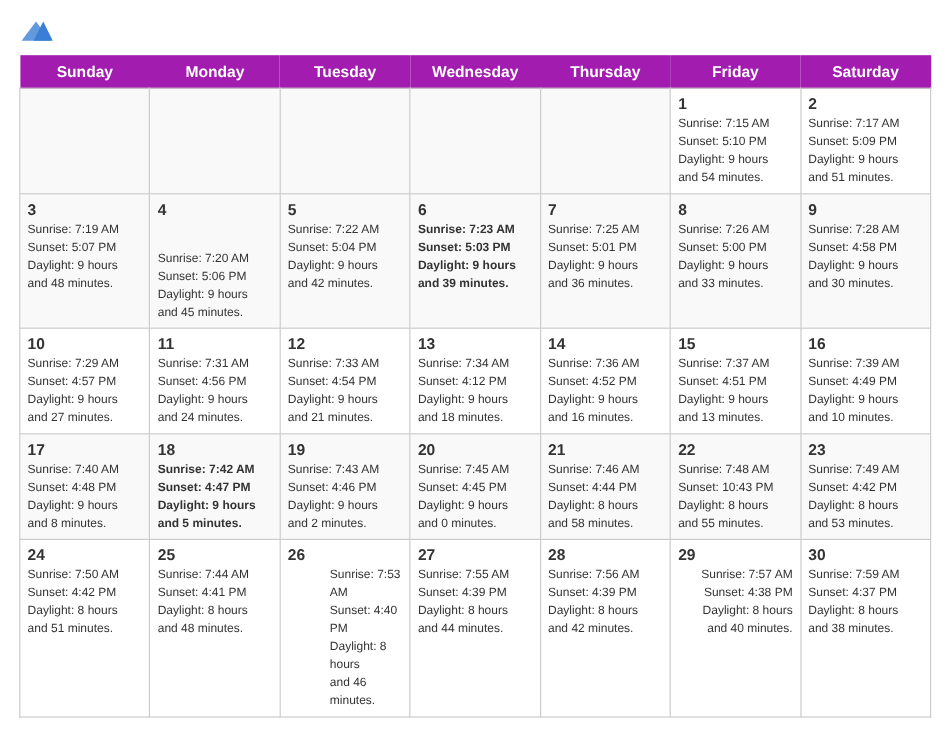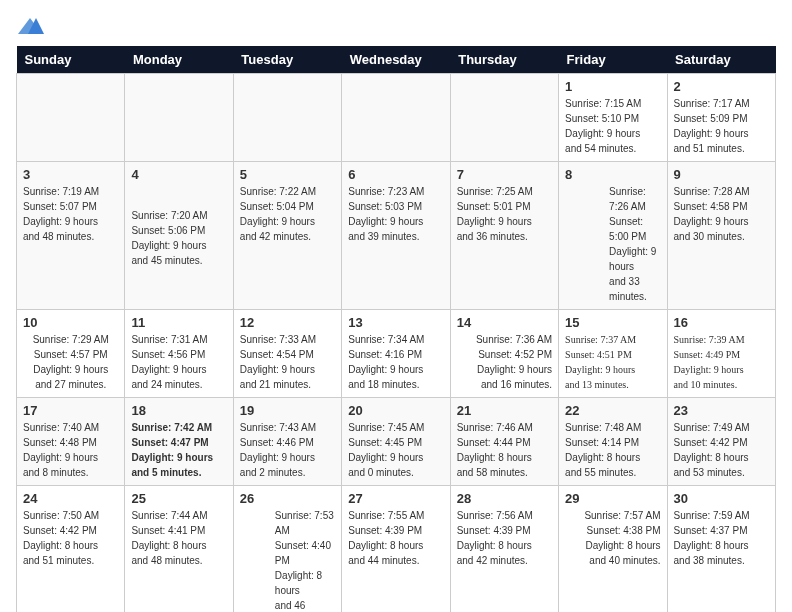--- a/index.html
+++ b/index.html
@@ -36,23 +36,23 @@
     .location-title {
       font-size: 16px;
       color: #555;
     }
     table {
       width: 100%;
       border-collapse: collapse;
       table-layout: fixed;
     }
     th {
-      background-color: #0f172a;
+      background-color: #a21caf;
       color: white;
-      text-align: left;
+      text-align: center;
       padding: 6px 8px;
       font-size: 13px;
       font-weight: bold;
     }
     td {
       border: 1px solid #ccc;
       vertical-align: top;
       padding: 5px 6px;
       font-size: 10.5px;
       color: #333;
@@ -149,51 +149,51 @@
         </td>
         <td class="shaded">
           <div class="day-number">5</div>
           <div class="day-info" style="white-space: pre-line;">Sunrise: 7:22 AM
 Sunset: 5:04 PM
 Daylight: 9 hours
 and 42 minutes.</div>
         </td>
         <td class="shaded">
           <div class="day-number">6</div>
-          <div class="day-info" style="white-space: pre-line;">Sunrise: 7:23 AM
+          <div class="day-info" style="white-space: pre-line; font-weight: bold;">Sunrise: 7:23 AM
 Sunset: 5:03 PM
 Daylight: 9 hours
 and 39 minutes.</div>
         </td>
         <td class="shaded">
           <div class="day-number">7</div>
           <div class="day-info" style="white-space: pre-line;">Sunrise: 7:25 AM
 Sunset: 5:01 PM
 Daylight: 9 hours
 and 36 minutes.</div>
         </td>
         <td class="shaded">
           <div class="day-number">8</div>
-          <div class="day-info" style="white-space: pre-line; margin-left: 44px;">Sunrise: 7:26 AM
+          <div class="day-info" style="white-space: pre-line;">Sunrise: 7:26 AM
 Sunset: 5:00 PM
 Daylight: 9 hours
 and 33 minutes.</div>
         </td>
         <td class="shaded">
           <div class="day-number">9</div>
           <div class="day-info" style="white-space: pre-line;">Sunrise: 7:28 AM
 Sunset: 4:58 PM
 Daylight: 9 hours
 and 30 minutes.</div>
         </td>
       </tr>
       <tr>
         <td>
           <div class="day-number">10</div>
-          <div class="day-info" style="white-space: pre-line; text-align: center;">Sunrise: 7:29 AM
+          <div class="day-info" style="white-space: pre-line;">Sunrise: 7:29 AM
 Sunset: 4:57 PM
 Daylight: 9 hours
 and 27 minutes.</div>
         </td>
         <td>
           <div class="day-number">11</div>
           <div class="day-info" style="white-space: pre-line;">Sunrise: 7:31 AM
 Sunset: 4:56 PM
 Daylight: 9 hours
 and 24 minutes.</div>
@@ -201,41 +201,41 @@
         <td>
           <div class="day-number">12</div>
           <div class="day-info" style="white-space: pre-line;">Sunrise: 7:33 AM
 Sunset: 4:54 PM
 Daylight: 9 hours
 and 21 minutes.</div>
         </td>
         <td>
           <div class="day-number">13</div>
           <div class="day-info" style="white-space: pre-line;">Sunrise: 7:34 AM
-Sunset: 4:16 PM
+Sunset: 4:12 PM
 Daylight: 9 hours
 and 18 minutes.</div>
         </td>
         <td>
           <div class="day-number">14</div>
-          <div class="day-info" style="white-space: pre-line; text-align: right;">Sunrise: 7:36 AM
+          <div class="day-info" style="white-space: pre-line;">Sunrise: 7:36 AM
 Sunset: 4:52 PM
 Daylight: 9 hours
 and 16 minutes.</div>
         </td>
         <td>
           <div class="day-number">15</div>
-          <div class="day-info" style="white-space: pre-line; font-family: Liberation Serif, serif;">Sunrise: 7:37 AM
+          <div class="day-info" style="white-space: pre-line;">Sunrise: 7:37 AM
 Sunset: 4:51 PM
 Daylight: 9 hours
 and 13 minutes.</div>
         </td>
         <td>
           <div class="day-number">16</div>
-          <div class="day-info" style="white-space: pre-line; font-family: Liberation Serif, serif;">Sunrise: 7:39 AM
+          <div class="day-info" style="white-space: pre-line;">Sunrise: 7:39 AM
 Sunset: 4:49 PM
 Daylight: 9 hours
 and 10 minutes.</div>
         </td>
       </tr>
       <tr>
         <td class="shaded">
           <div class="day-number">17</div>
           <div class="day-info" style="white-space: pre-line;">Sunrise: 7:40 AM
 Sunset: 4:48 PM
@@ -266,21 +266,21 @@
         <td class="shaded">
           <div class="day-number">21</div>
           <div class="day-info" style="white-space: pre-line;">Sunrise: 7:46 AM
 Sunset: 4:44 PM
 Daylight: 8 hours
 and 58 minutes.</div>
         </td>
         <td class="shaded">
           <div class="day-number">22</div>
           <div class="day-info" style="white-space: pre-line;">Sunrise: 7:48 AM
-Sunset: 4:14 PM
+Sunset: 10:43 PM
 Daylight: 8 hours
 and 55 minutes.</div>
         </td>
         <td class="shaded">
           <div class="day-number">23</div>
           <div class="day-info" style="white-space: pre-line;">Sunrise: 7:49 AM
 Sunset: 4:42 PM
 Daylight: 8 hours
 and 53 minutes.</div>
         </td>

